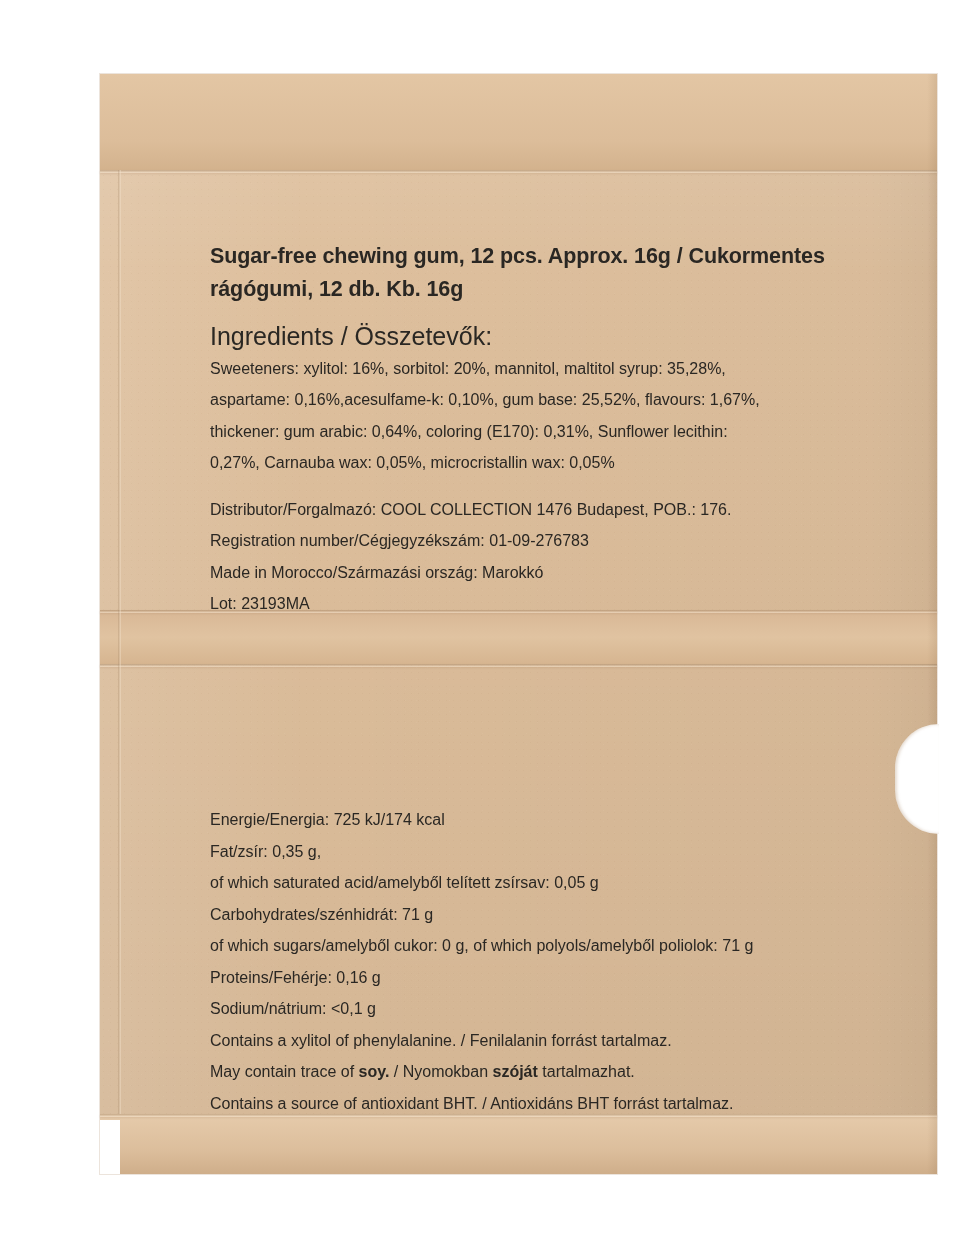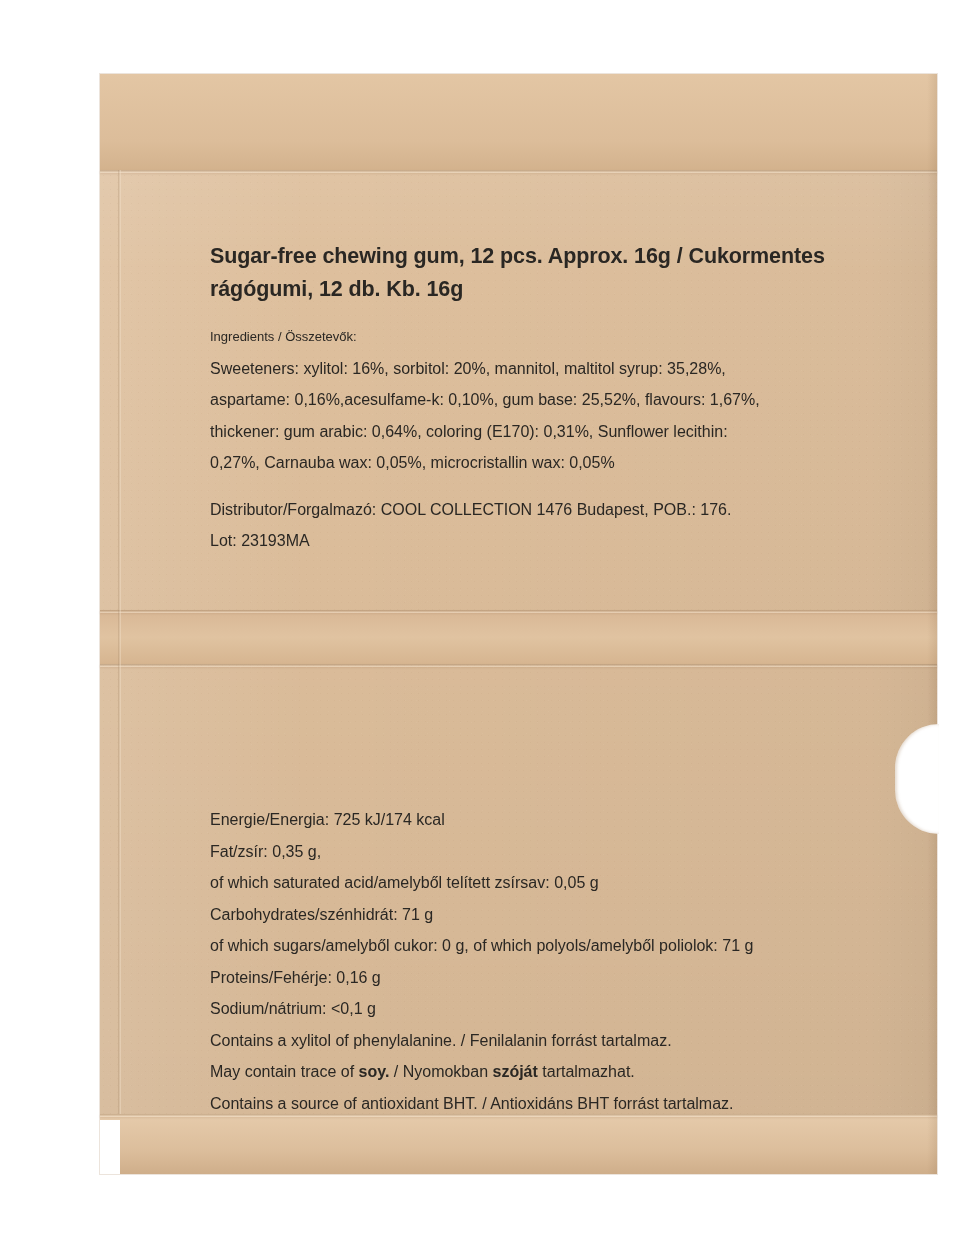--- a/index.html
+++ b/index.html
@@ -125,21 +125,21 @@
     font-weight: bold;
     font-size: 21.5px;
     line-height: 33px;
     letter-spacing: -0.1px;
   }
   .body {
     font-size: 16px;
     line-height: 31.5px;
   }
   .sub-label {
-    font-size: 13px;
+    font-size: 25px;
     line-height: 31.5px;
     margin-bottom: 0;
   }
   .block-title {
     font-weight: bold;
     font-size: 19.5px;
     line-height: 31px;
   }
   .gap { height: 15px; }
 
@@ -181,20 +181,22 @@
         <div>Sweeteners: xylitol: 16%, sorbitol: 20%, mannitol, maltitol syrup: 35,28%,</div>
         <div>aspartame: 0,16%,acesulfame-k: 0,10%, gum base: 25,52%, flavours: 1,67%,</div>
         <div>thickener: gum arabic: 0,64%, coloring (E170): 0,31%, Sunflower lecithin:</div>
         <div>0,27%, Carnauba wax: 0,05%, microcristallin wax: 0,05%</div>
       </div>
 
       <div class="gap"></div>
 
       <div class="body">
         <div>Distributor/Forgalmazó: COOL COLLECTION 1476 Budapest, POB.: 176.</div>
+        <div>Registration number/Cégjegyzékszám: 01-09-276783</div>
+        <div>Made in Morocco/Származási ország: Marokkó</div>
         <div>Lot: 23193MA</div>
       </div>
     </div>
 
     <div class="text-block" id="nutrition-text">
       <div class="body">
         <div>Energie/Energia: 725 kJ/174 kcal</div>
         <div>Fat/zsír: 0,35 g,</div>
         <div>of which saturated acid/amelyből telített zsírsav: 0,05 g</div>
         <div>Carbohydrates/szénhidrát: 71 g</div>

